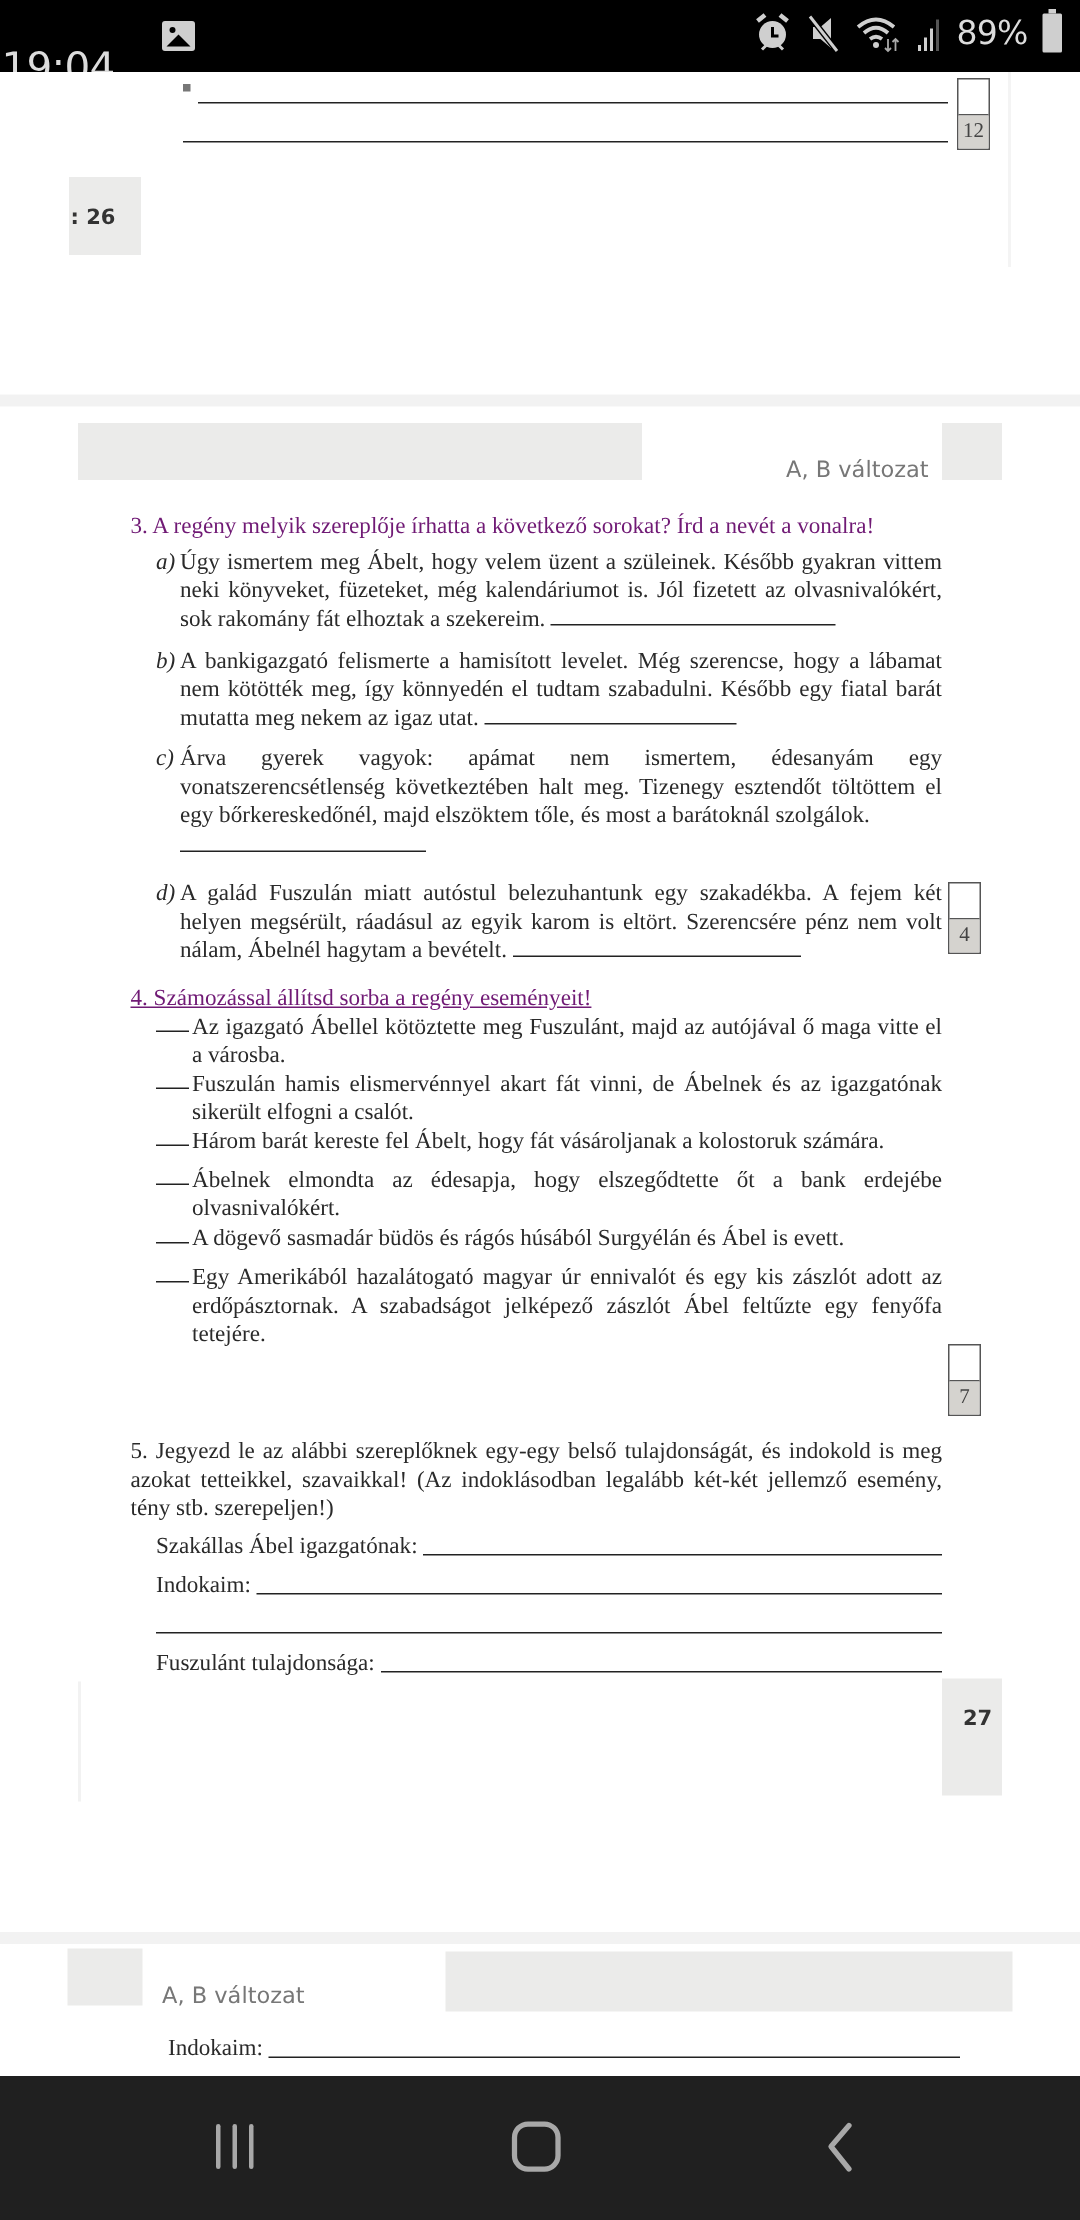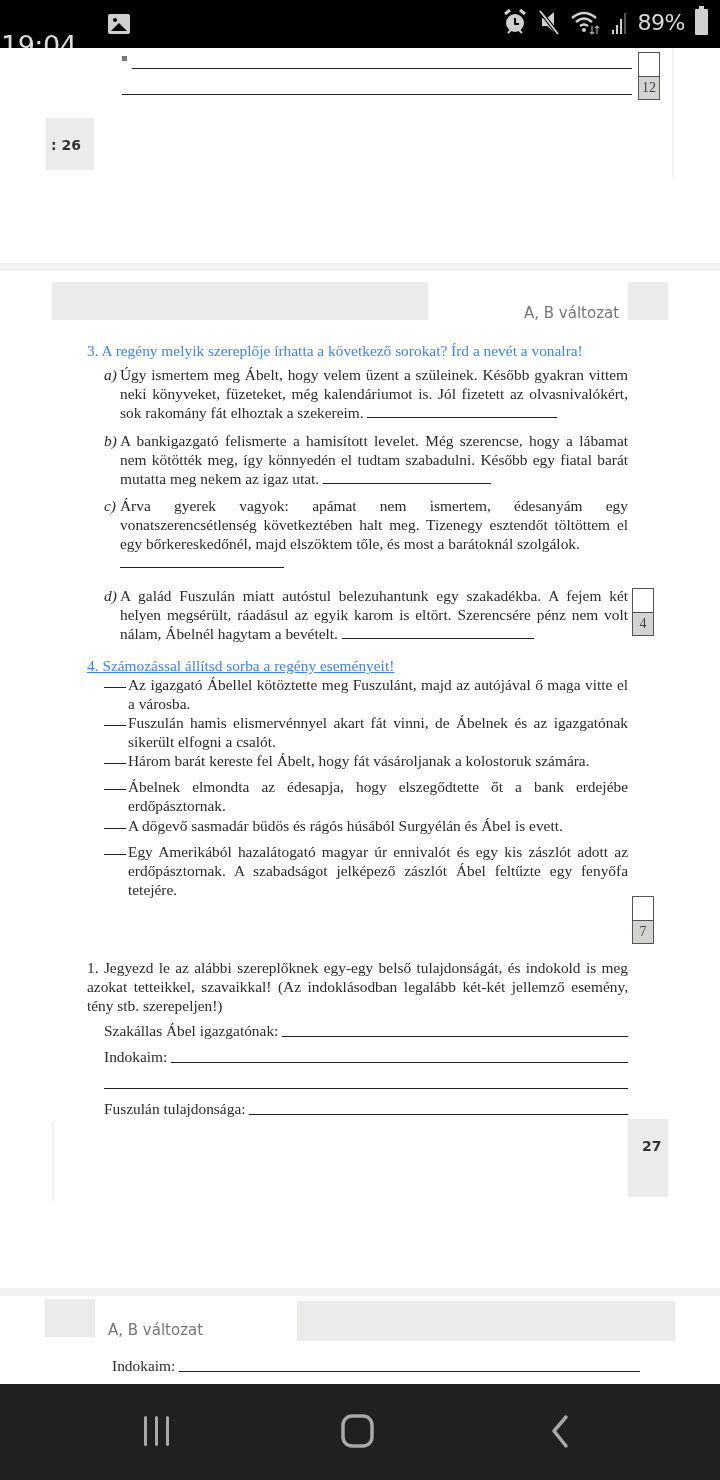--- a/index.html
+++ b/index.html
@@ -27,21 +27,21 @@
   .gray-block { position: absolute; background: #ebebea; }
   .pagenum { position: absolute; font-family: "DejaVu Sans", sans-serif; font-size: 14px; font-weight: bold; color: #333; }
 
   .rule { position: absolute; height: 1px; background: #222; }
 
   .score-box { position: absolute; width: 22px; border: 1px solid #555; background: #fff; }
   .score-box .top { height: 24px; border-bottom: 1px solid #555; }
   .score-box .bot { height: 22px; background: #d5d3cf; font-size: 14px; color: #444; text-align: center; line-height: 22px; }
 
   .header-label { position: absolute; font-family: "DejaVu Sans", sans-serif; font-size: 15px; font-weight: normal; color: #777; }
-  .q-title { position: absolute; font-size: 15.4px; line-height: 19px; color: #3b82f6; }
+  .q-title { position: absolute; font-size: 15.4px; line-height: 19px; color: #701a75; }
   .item { position: absolute; font-size: 15.4px; line-height: 19px; text-align: justify; }
   .item .lbl { font-style: italic; position: absolute; left: 0; top: 0; }
   .item .body { display: block; padding-left: 16px; }
   .blank-inline { display: inline-block; border-bottom: 1px solid #222; height: 14px; vertical-align: baseline; }
   .order-item { position: absolute; font-size: 15.4px; line-height: 19px; text-align: justify; }
   .order-item .slot { position: absolute; left: 0; top: 12px; width: 22px; height: 1px; background: #222; }
   .order-item .body { display: block; padding-left: 24px; }
   .field-row { position: absolute; font-size: 15.4px; line-height: 19px; display: flex; align-items: flex-end; }
   .field-row .line { flex: 1; height: 1px; background: #222; margin-left: 4px; margin-bottom: 3px; }
 
@@ -87,21 +87,21 @@
 
 <div class="page page1">
   <div style="position:absolute;left:122px;top:8px;width:5px;height:5px;background:#777;"></div>
   <div class="rule" style="left:132px;top:20px;width:500px;"></div>
   <div class="rule" style="left:122px;top:46px;width:510px;"></div>
   <div class="score-box" style="left:638px;top:4px;">
     <div class="top"></div>
     <div class="bot">12</div>
   </div>
   <div class="gray-block" style="left:46px;top:70px;width:48px;height:52px;"></div>
-  <span class="pagenum" style="left:35px;top:89px;padding-left:16px;">: 26</span>
+  <span class="pagenum" style="left:47px;top:89px;">: 26</span>
   <div style="position:absolute;left:672px;top:0;width:2px;height:130px;background:#f4f4f4;"></div>
 </div>
 
 <div class="page page2">
   <div class="gray-block" style="left:52px;top:11px;width:376px;height:38px;"></div>
   <div class="gray-block" style="left:628px;top:11px;width:40px;height:38px;"></div>
   <span class="header-label" style="left:524px;top:33px;">A, B változat</span>
 
   <div class="q-title" style="left:87px;top:70px;width:540px;">3. A regény melyik szereplője írhatta a következő sorokat? Írd a nevét a vonalra!</div>
 
@@ -138,49 +138,49 @@
   <div class="order-item" style="left:104px;top:442px;width:524px;">
     <span class="slot"></span>
     <span class="body">Fuszulán hamis elismervénnyel akart fát vinni, de Ábelnek és az igazgatónak sikerült elfogni a csalót.</span>
   </div>
   <div class="order-item" style="left:104px;top:480px;width:524px;">
     <span class="slot"></span>
     <span class="body">Három barát kereste fel Ábelt, hogy fát vásároljanak a kolostoruk számára.</span>
   </div>
   <div class="order-item" style="left:104px;top:506px;width:524px;">
     <span class="slot"></span>
-    <span class="body">Ábelnek elmondta az édesapja, hogy elszegődtette őt a bank erdejébe erdőpásztornak.</span>
+    <span class="body">Ábelnek elmondta az édesapja, hogy elszegődtette őt a bank erdejébe olvasnivalókért.</span>
   </div>
   <div class="order-item" style="left:104px;top:545px;width:524px;">
     <span class="slot"></span>
     <span class="body">A dögevő sasmadár büdös és rágós húsából Surgyélán és Ábel is evett.</span>
   </div>
   <div class="order-item" style="left:104px;top:571px;width:524px;">
     <span class="slot"></span>
     <span class="body">Egy Amerikából hazalátogató magyar úr ennivalót és egy kis zászlót adott az erdőpásztornak. A szabadságot jelképező zászlót Ábel feltűzte egy fenyőfa tetejére.</span>
   </div>
   <div class="score-box" style="left:632px;top:625px;">
     <div class="top"></div>
     <div class="bot">7</div>
   </div>
 
   <div class="item" style="left:87px;top:687px;width:541px;">
-    <span class="body" style="padding-left:0;text-indent:0;">1. Jegyezd le az alábbi szereplőknek egy-egy belső tulajdonságát, és indokold is meg azokat tetteikkel, szavaikkal! (Az indoklásodban legalább két-két jellemző esemény, tény stb. szerepeljen!)</span>
+    <span class="body" style="padding-left:0;text-indent:0;">5. Jegyezd le az alábbi szereplőknek egy-egy belső tulajdonságát, és indokold is meg azokat tetteikkel, szavaikkal! (Az indoklásodban legalább két-két jellemző esemény, tény stb. szerepeljen!)</span>
   </div>
   <div class="field-row" style="left:104px;top:750px;width:524px;">
     <span>Szakállas Ábel igazgatónak:</span>
     <span class="line"></span>
   </div>
   <div class="field-row" style="left:104px;top:776px;width:524px;">
     <span>Indokaim:</span>
     <span class="line"></span>
   </div>
   <div class="rule" style="left:104px;top:817px;width:524px;"></div>
   <div class="field-row" style="left:104px;top:828px;width:524px;">
-    <span>Fuszulán tulajdonsága:</span>
+    <span>Fuszulánt tulajdonsága:</span>
     <span class="line"></span>
   </div>
 
   <div class="gray-block" style="left:52px;top:850px;width:2px;height:80px;background:#f2f2f2;"></div>
   <div class="gray-block" style="left:628px;top:848px;width:40px;height:78px;"></div>
   <span class="pagenum" style="left:642px;top:867px;">27</span>
 </div>
 
 <div class="page page3">
   <div class="gray-block" style="left:45px;top:3px;width:50px;height:38px;"></div>

